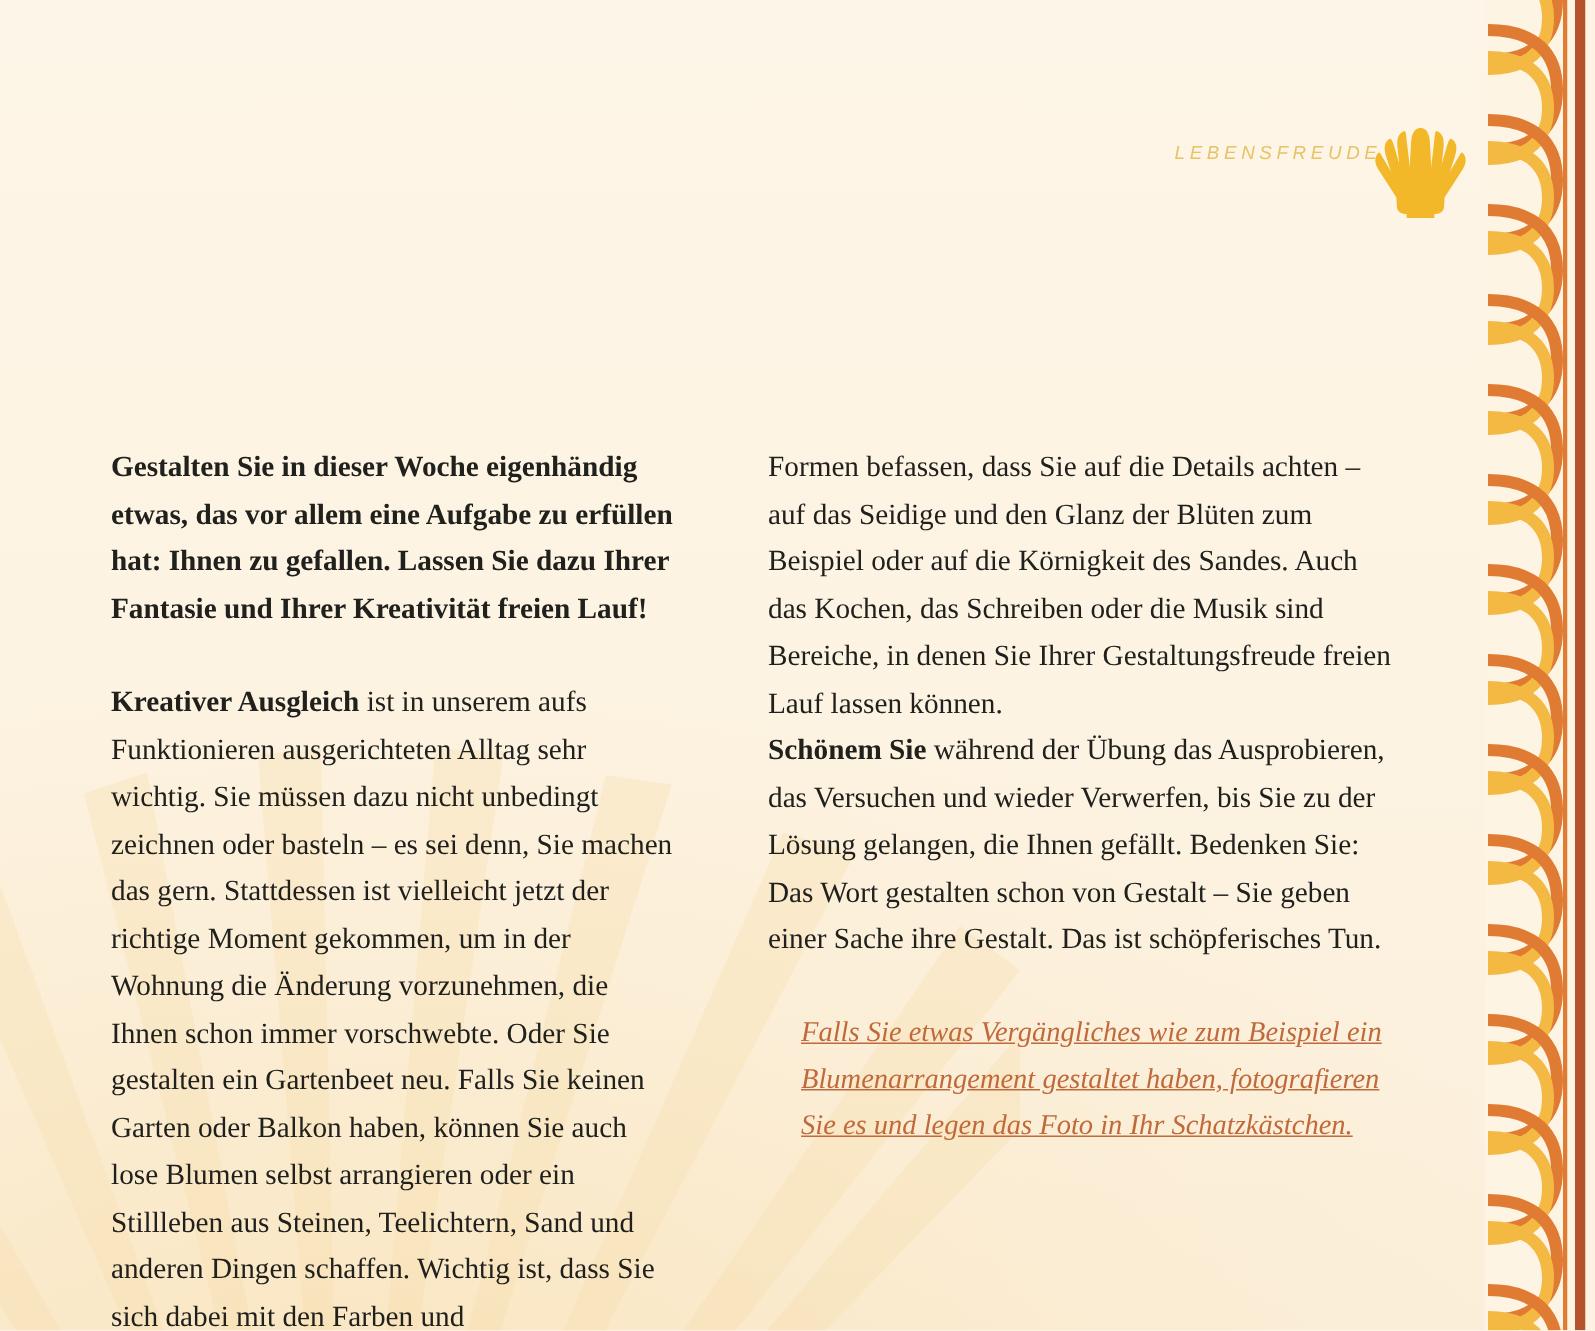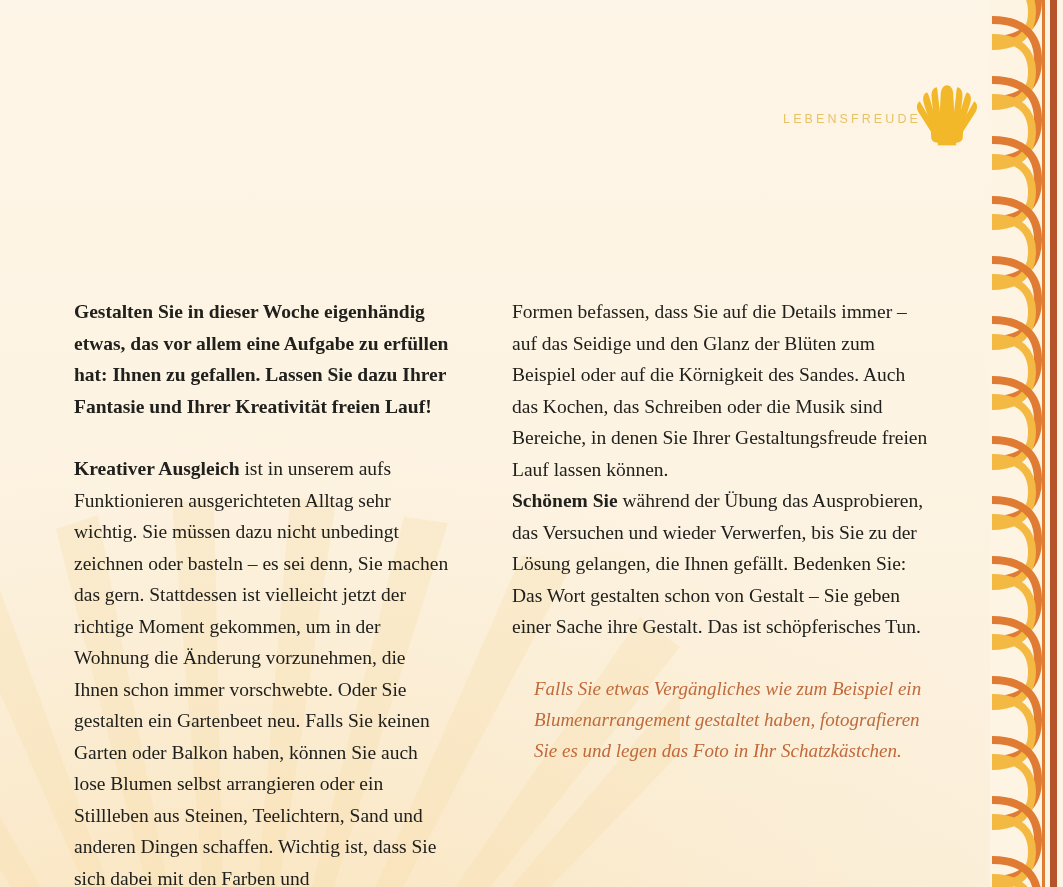--- a/index.html
+++ b/index.html
@@ -46,25 +46,26 @@
     position: absolute;
     top: 0;
     right: 0;
     width: 73px;
     height: 887px;
   }
 
   
   .eyebrow {
     position: absolute;
-    top: 112px;
+    top: 95px;
     right: 142px;
     display: flex;
     align-items: center;
     gap: 14px;
+    font-style: italic;
   }
   .eyebrow-label {
     font-family: "Liberation Sans", sans-serif;
     font-size: 12.5px;
     letter-spacing: 3.1px;
     color: #e8c266;
     font-weight: 400;
     white-space: nowrap;
   }
   .shell-icon {
@@ -163,20 +164,21 @@
 
   .note {
     margin-top: 30px;
     margin-left: 22px;
     width: 400px;
     font-family: "Liberation Serif", "DejaVu Serif", serif;
     font-style: italic;
     font-size: 19px;
     line-height: 31px;
     color: #c0693a;
+    text-decoration: underline;
   }
 </style>
 </head>
 <body>
 
 <div class="page">
 
   <div class="paper-wash"></div>
 
   <svg class="sunburst" viewBox="0 0 900 900" aria-hidden="true">
@@ -257,20 +259,20 @@
 
 
   <div class="columns">
 
     <div class="col">
       <p class="lead">Gestalten Sie in dieser Woche eigenhändig etwas, das vor allem eine Aufgabe zu erfüllen hat: Ihnen zu gefallen. Lassen Sie dazu Ihrer Fantasie und Ihrer Kreativität freien Lauf!</p>
       <p><span class="runin">Kreativer Ausgleich</span><span> ist in unserem aufs Funktionieren ausgerichteten Alltag sehr wichtig. Sie müssen dazu nicht unbedingt zeichnen oder basteln – es sei denn, Sie machen das gern. Stattdessen ist vielleicht jetzt der richtige Moment gekommen, um in der Wohnung die Änderung vorzunehmen, die Ihnen schon immer vorschwebte. Oder Sie gestalten ein Gartenbeet neu. Falls Sie keinen Garten oder Balkon haben, können Sie auch lose Blumen selbst arrangieren oder ein Stillleben aus Steinen, Teelichtern, Sand und anderen Dingen schaffen. Wichtig ist, dass Sie sich dabei mit den Farben und</span></p>
     </div>
 
     <div class="col">
-      <p class="tight">Formen befassen, dass Sie auf die Details immer – auf das Seidige und den Glanz der Blüten zum Beispiel oder auf die Körnigkeit des Sandes. Auch das Kochen, das Schreiben oder die Musik sind Bereiche, in denen Sie Ihrer Gestaltungsfreude freien Lauf lassen können.</p>
+      <p class="tight">Formen befassen, dass Sie auf die Details achten – auf das Seidige und den Glanz der Blüten zum Beispiel oder auf die Körnigkeit des Sandes. Auch das Kochen, das Schreiben oder die Musik sind Bereiche, in denen Sie Ihrer Gestaltungsfreude freien Lauf lassen können.</p>
       <p class="tight"><span class="runin">Schönem Sie</span><span> während der Übung das Ausprobieren, das Versuchen und wieder Verwerfen, bis Sie zu der Lösung gelangen, die Ihnen gefällt. Bedenken Sie: Das Wort gestalten schon von Gestalt – Sie geben einer Sache ihre Gestalt. Das ist schöpferisches Tun.</span></p>
       <div class="note">Falls Sie etwas Vergängliches wie zum Beispiel ein Blumenarrangement gestaltet haben, fotografieren Sie es und legen das Foto in Ihr Schatzkästchen.</div>
     </div>
 
   </div>
 
 </div>
 
 </body></html>

